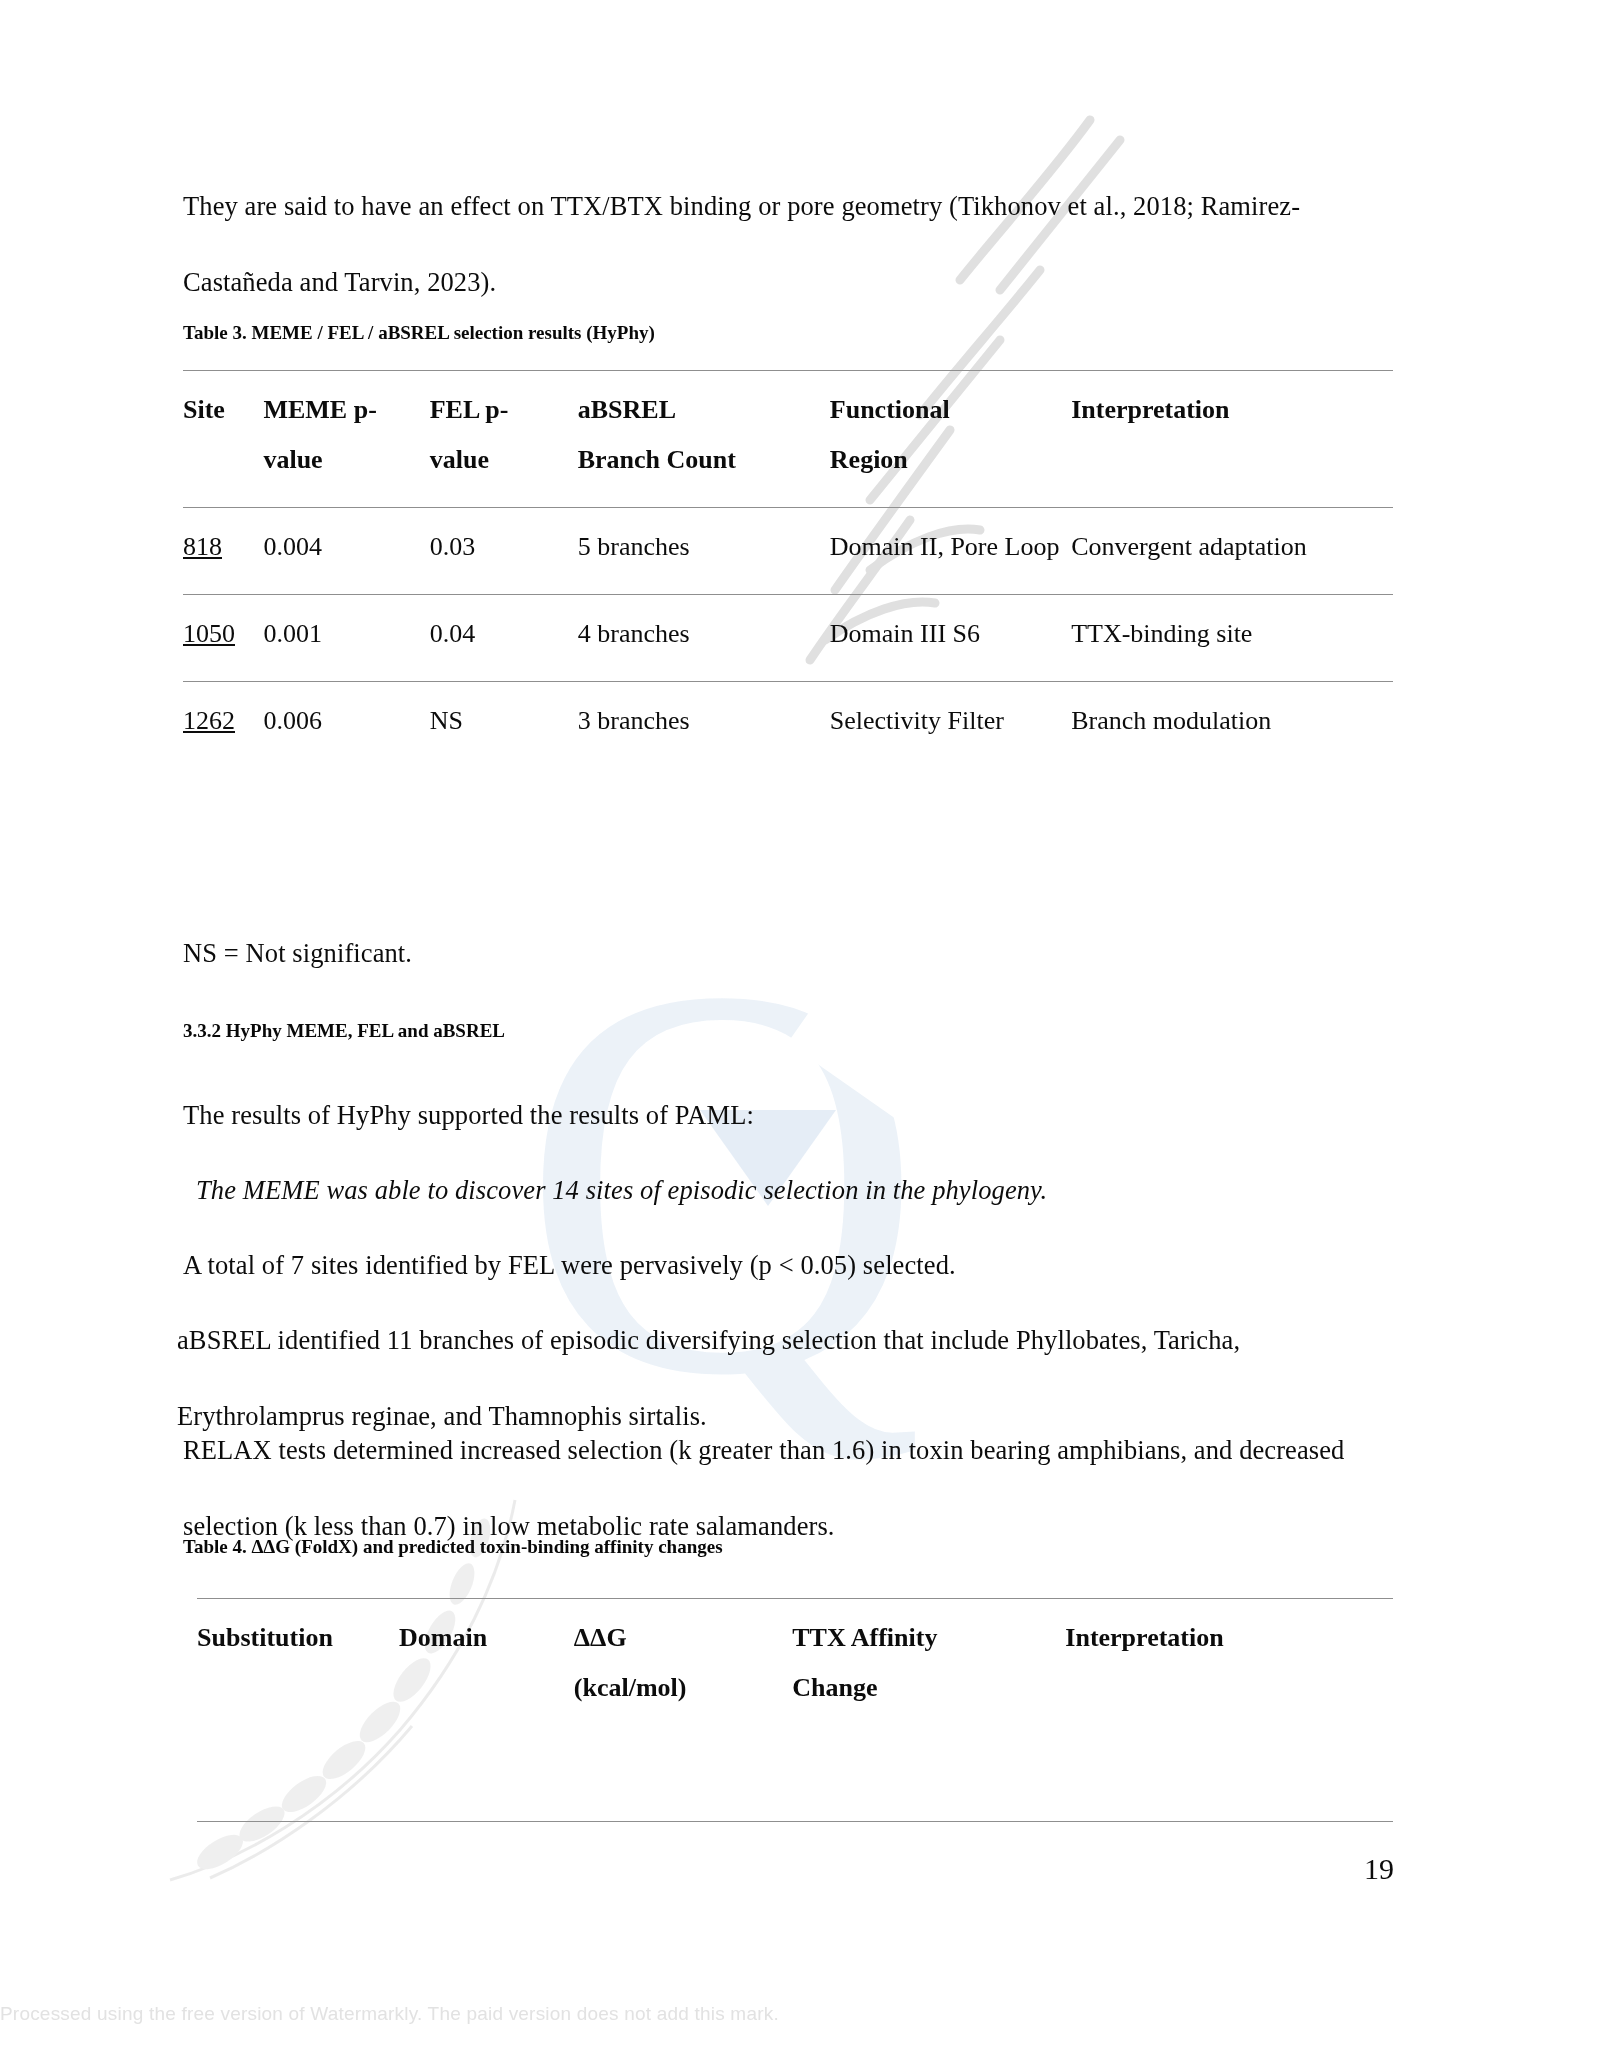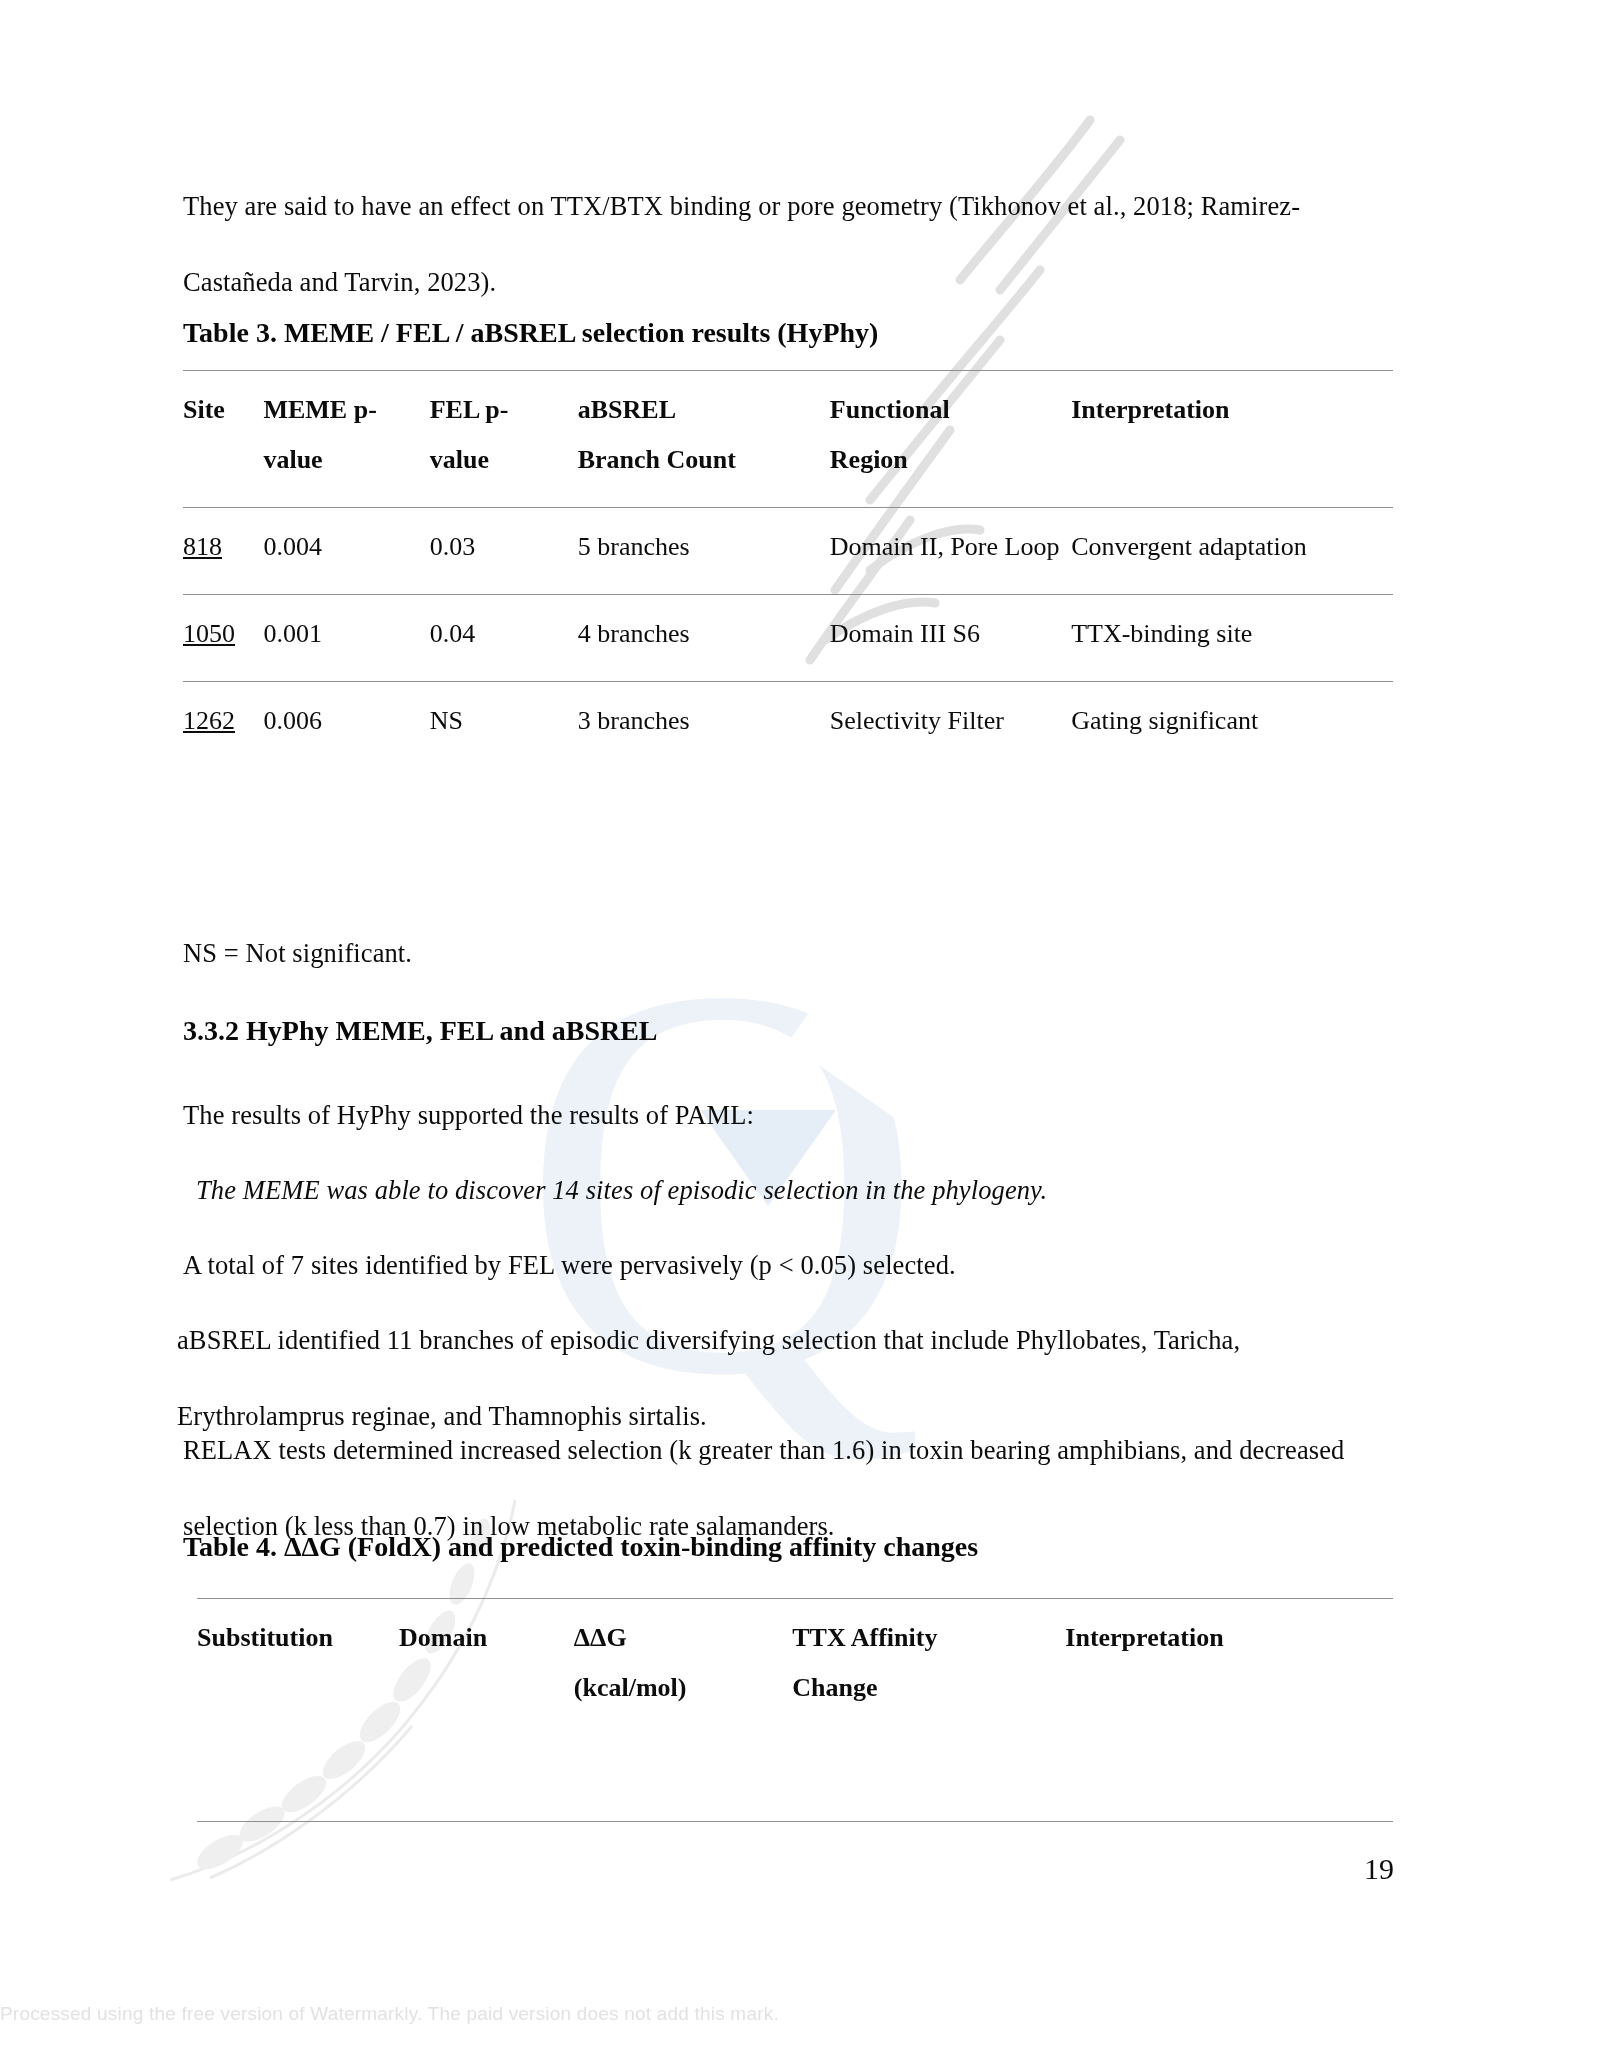--- a/index.html
+++ b/index.html
@@ -75,21 +75,21 @@
   }
   .body-text {
     position: absolute;
     font-size: 26.5px;
     line-height: 76px;
     color: #0c0c0c;
     letter-spacing: 0.1px;
   }
   .tbl-title {
     position: absolute;
-    font-size: 28px;
+    font-size: 19px;
     font-weight: bold;
     line-height: 46px;
     color: #080808;
   }
 
   table.doc-table {
     position: absolute;
     border-collapse: collapse;
     font-size: 26px;
     color: #0c0c0c;
@@ -232,21 +232,21 @@
           <td>4 branches</td>
           <td>Domain III S6</td>
           <td>TTX-binding site</td>
         </tr>
         <tr class="rule-row">
           <td class="site-cell">1262</td>
           <td>0.006</td>
           <td>NS</td>
           <td>3 branches</td>
           <td>Selectivity Filter</td>
-          <td>Gating significant</td>
+          <td>Branch modulation</td>
         </tr>
       </tbody>
     </table>
 
     <div class="body-text" style="left:183px; top:915px;">NS = Not significant.</div>
 
     <div class="tbl-title" style="left:183px; top:1008px;">3.3.2 HyPhy MEME, FEL and aBSREL</div>
 
     <div class="body-text" style="left:183px; top:1077px; width:1210px;">The results of HyPhy supported the results of PAML:</div>
 

